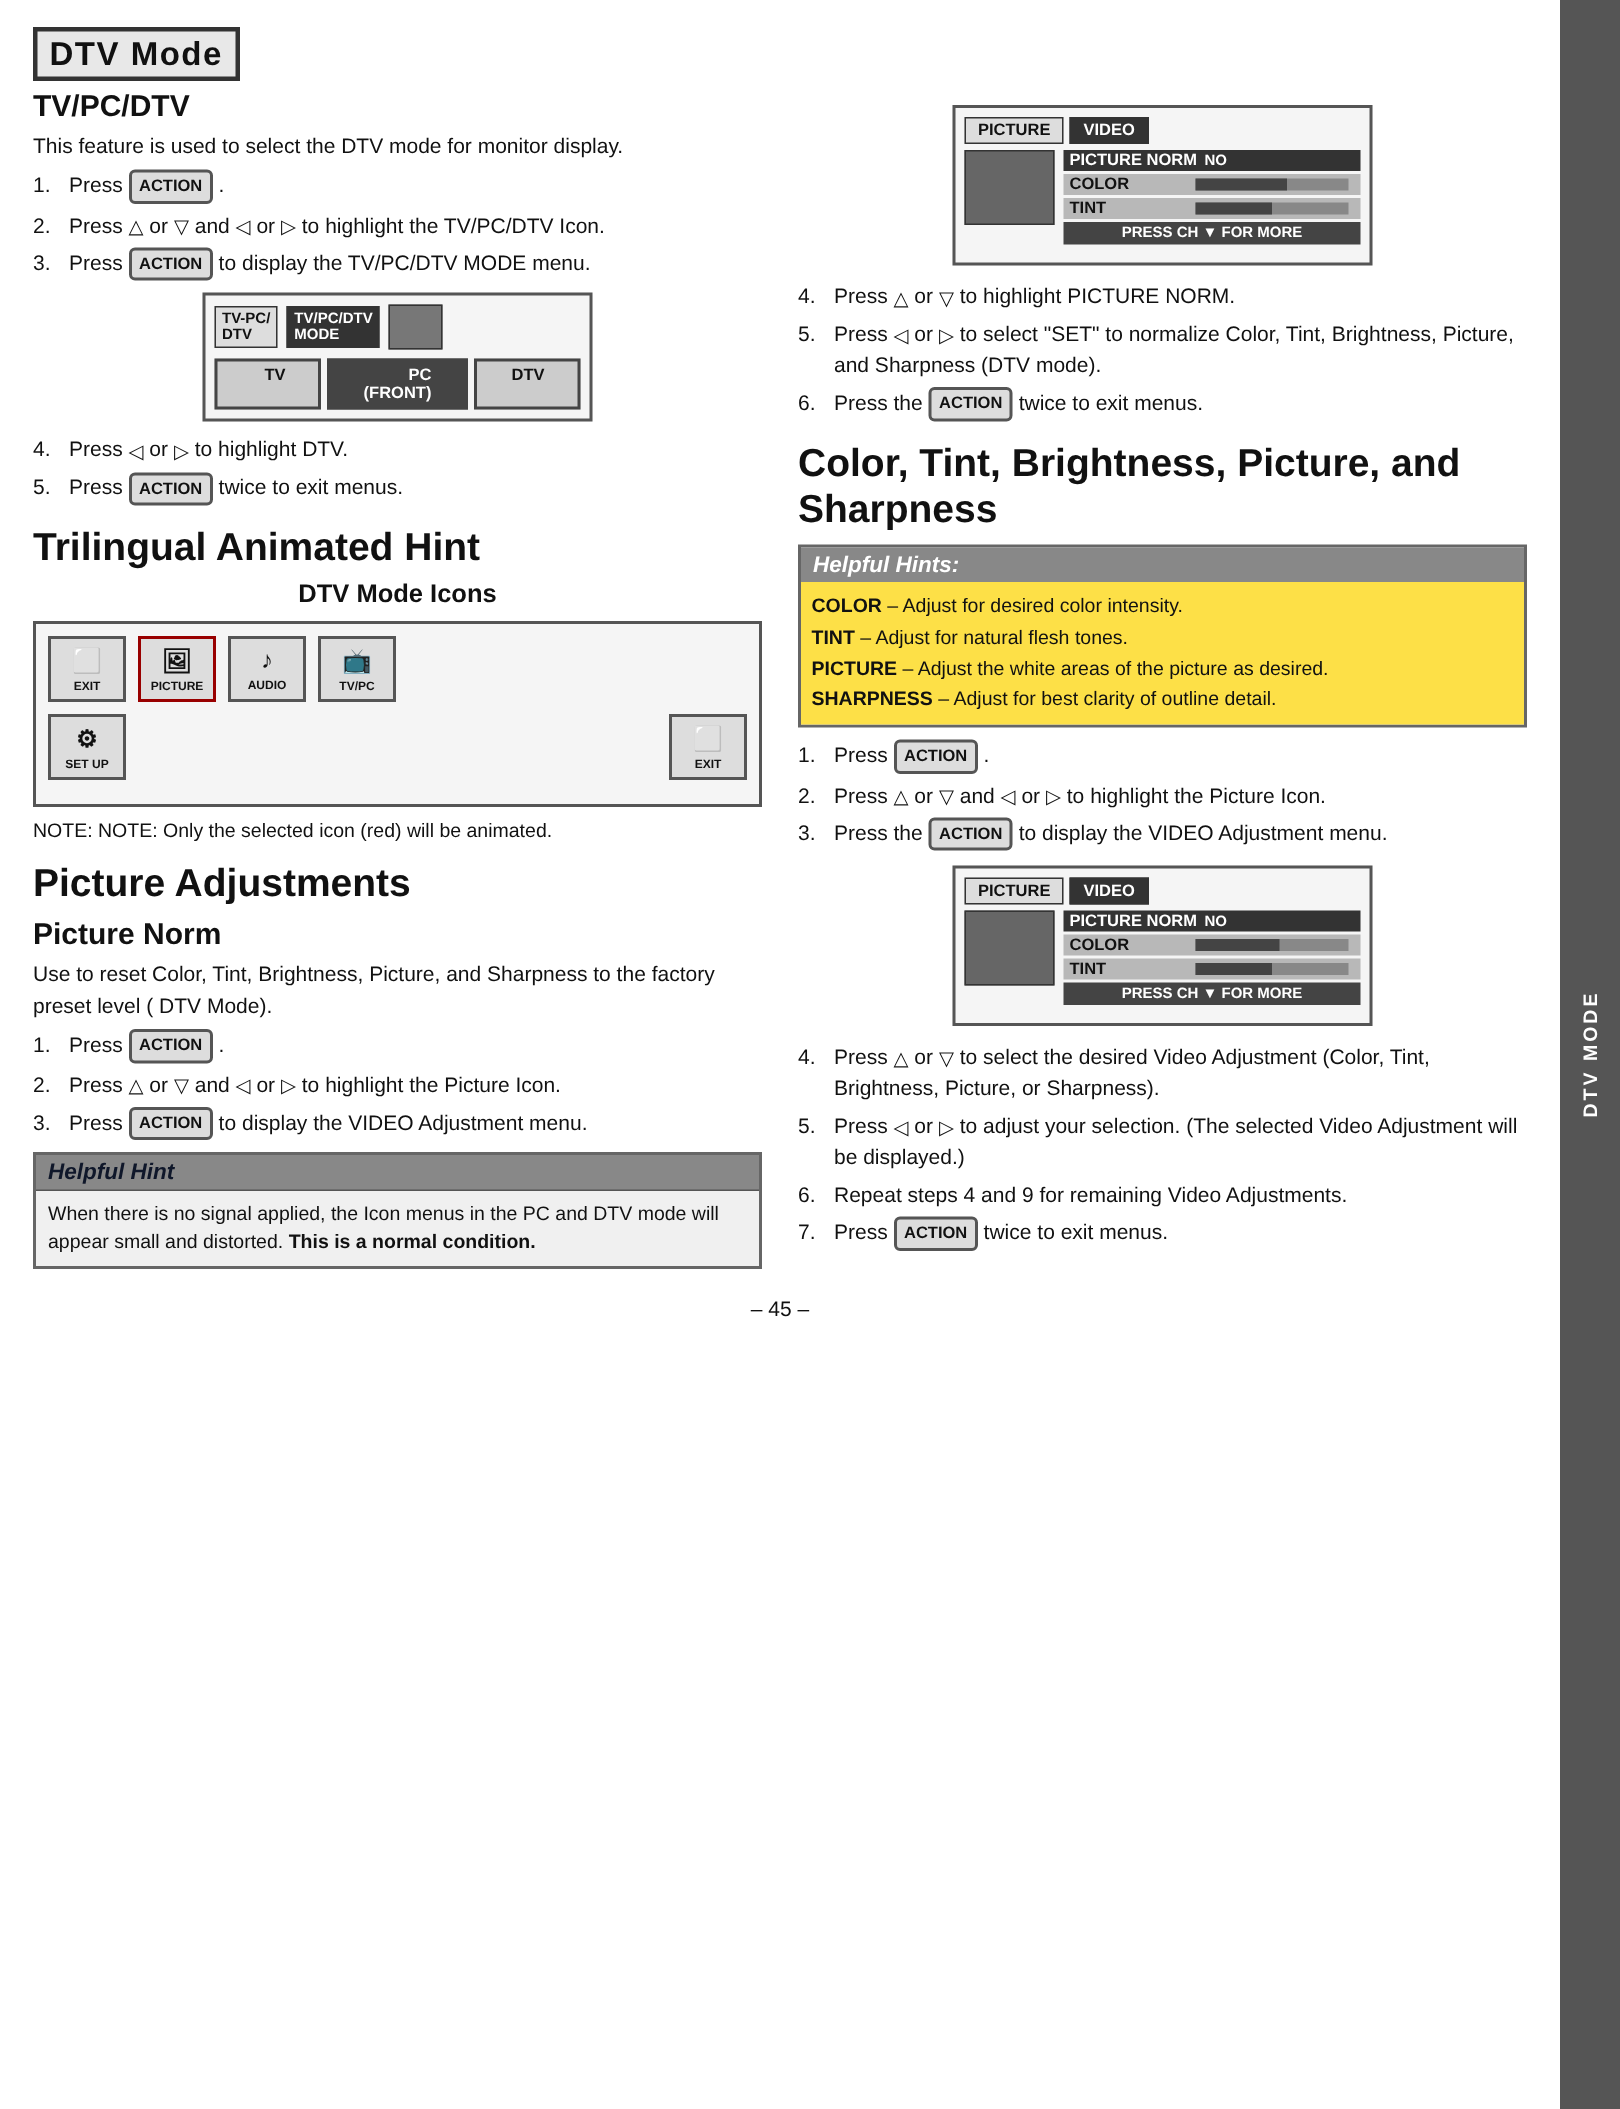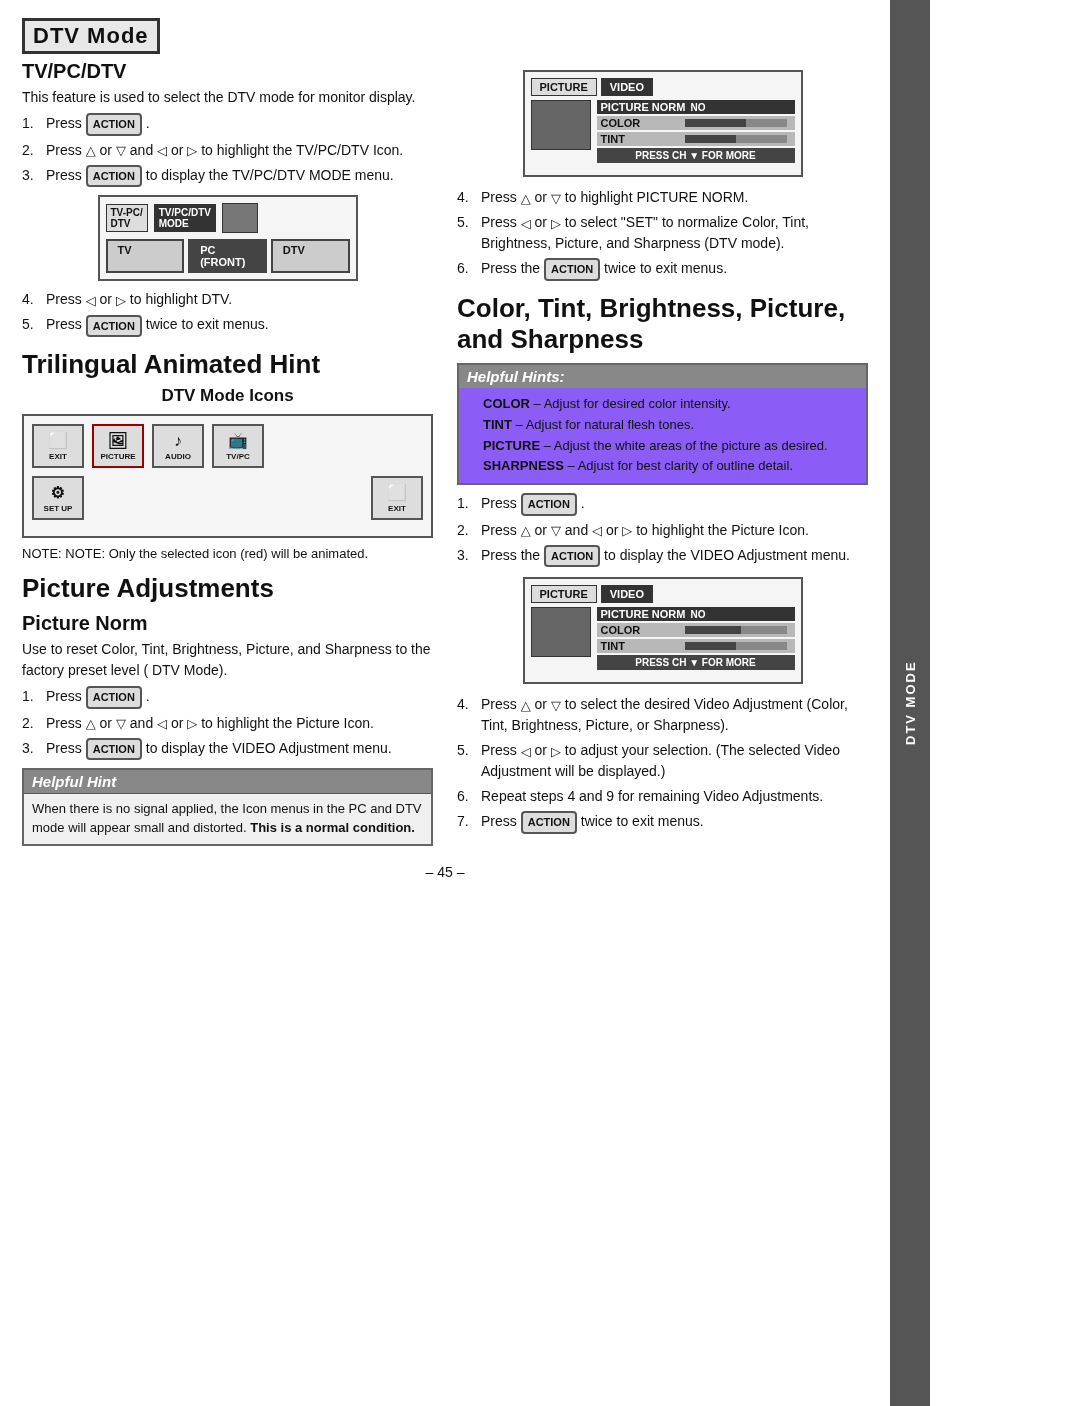--- a/index.html
+++ b/index.html
@@ -8,21 +8,21 @@
       min-height: 1406px;
       background: #fff;
       font-family: Arial, Helvetica, sans-serif;
       font-size: 15px;
       color: #111;
       position: relative;
     }
 
     .page-container {
       display: flex;
-      width: 930px;
+      width: 1080px;
       min-height: 1406px;
     }
 
     .main-content {
       flex: 1;
       padding: 18px 22px 18px 22px;
       max-width: 1040px;
     }
 
     .side-tab {
@@ -232,26 +232,26 @@
       border: 1px solid #333;
     }
 
     .mode-selection-row {
       display: flex;
       gap: 4px;
     }
 
     .mode-btn {
       border: 2px solid #444;
-      padding: 3px 10px;
+      padding: 3px 22px;
       font-size: 11px;
       font-weight: bold;
       background: #ccc;
       flex: 1;
-      text-align: left;
+      text-align: right;
     }
 
     .mode-btn.active {
       background: #444;
       color: #fff;
     }
 
     
     .dtv-icons-grid {
       border: 2px solid #555;
@@ -303,21 +303,21 @@
     }
 
     
     .helpful-hint-box {
       border: 2px solid #666;
       margin: 8px 0;
     }
 
     .helpful-hint-title {
       background: #888;
-      color: #ffffff;
+      color: #0f172a;
       font-size: 15px;
       font-weight: bold;
       font-style: italic;
       padding: 3px 8px;
       border-bottom: 1px solid #555;
     }
 
     .helpful-hint-content {
       background: #f0f0f0;
       padding: 6px 8px;
@@ -338,22 +338,22 @@
     .helpful-hints-title {
       background: #888;
       padding: 3px 8px;
       font-size: 15px;
       font-weight: bold;
       font-style: italic;
       color: #fff;
     }
 
     .helpful-hints-content {
-      background: #8b5cf6;
-      padding: 6px 24px;
+      background: #fde047;
+      padding: 6px 7px;
       font-size: 13px;
       line-height: 1.6;
     }
 
     .helpful-hints-content .hint-label {
       font-weight: bold;
     }
 
     
     .note-text {

